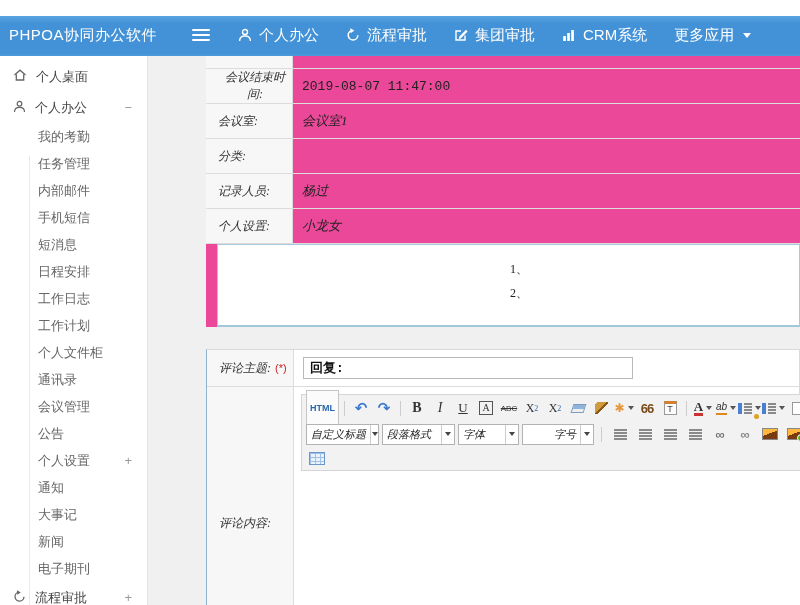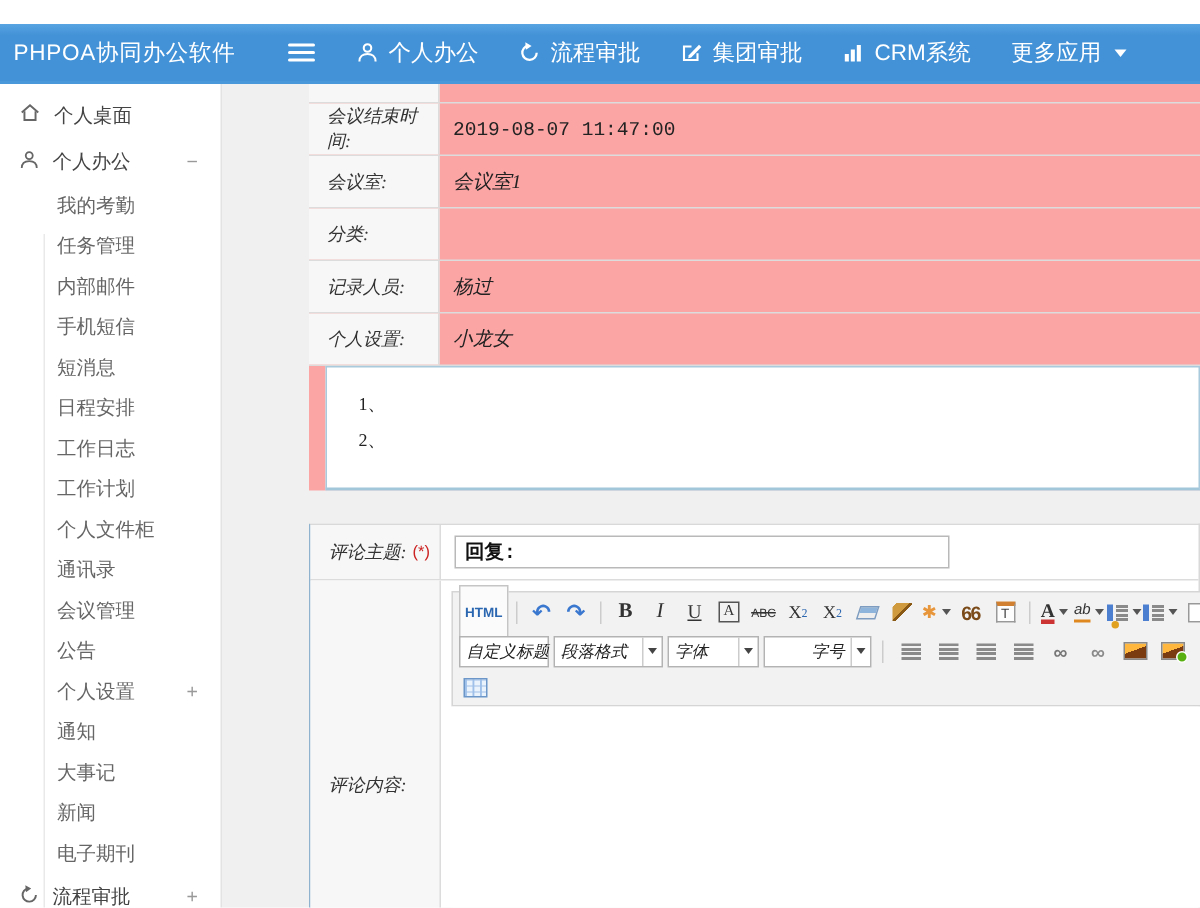--- a/index.html
+++ b/index.html
@@ -26,21 +26,21 @@
   .side-sec { height:31px; display:flex; align-items:center; gap:9px; padding-left:13px;
     font-size:13px; color:#444; cursor:pointer; position:relative; }
   .side-item { height:27px; display:flex; align-items:center; padding-left:38px;
     font-size:13px; color:#666; cursor:pointer; position:relative; }
   .toggle { position:absolute; right:15px; color:#999; font-size:13px; }
   .side-sec svg { flex:none; }
 
   .content { flex:1; background:#f0f0f0; padding-left:58px; overflow:hidden; }
 
   
-  .panel1 { background:#fca5a5; }
+  .panel1 { background:#ec4899;text-align:center; }
   .frow { display:flex; border-bottom:1px solid #dcdcdc; height:35px; }
   .frow.partial { height:13px; }
   .flabel { width:87px; flex:none; background:#f7f7f7; border-right:1px solid #dcdcdc;
     display:flex; align-items:center; padding-left:12px;
     font-family:"Liberation Serif", serif; font-style:italic; font-size:12px; color:#333; }
   .fvalue { flex:1; display:flex; align-items:center; padding-left:9px; }
   .v-mono { font-family:"Liberation Mono", monospace; font-size:13px; color:#222; }
   .v-kai { font-family:"Liberation Serif", serif; font-style:italic; font-size:13px; color:#222; }
 
   .cbox { margin-left:11px; height:83px; background:#fff;
@@ -113,21 +113,21 @@
     background-image:linear-gradient(to right, #9fc0e8 1px, transparent 1px),
       linear-gradient(to bottom, #9fc0e8 1px, transparent 1px); background-size:5px 4px; }
   .tsel { display:flex; align-items:center; justify-content:space-between; height:21px;
     border:1px solid #b3b3b3; background:#fff; padding-left:4px; cursor:pointer; }
   .tsel span.lbl { font-family:"Liberation Serif", serif; font-style:italic; font-size:11px; color:#222;
     white-space:nowrap; }
   .tsel .selcaret { width:13px; height:100%; border-left:1px solid #ccc; display:flex;
     align-items:center; justify-content:center; margin-left:4px; }
   .tsel .selcaret b { width:0; height:0; border-left:3px solid transparent;
     border-right:3px solid transparent; border-top:4px solid #444; }
-  .w1{width:60px;} .w2{width:73px;} .w3{width:61px;} .w4{width:72px;justify-content:flex-end;}
+  .w1{width:73px;} .w2{width:73px;} .w3{width:61px;} .w4{width:72px;justify-content:flex-end;}
 
   .editor-body { height:156px; background:#fff; }
 </style>
 </head>
 <body>
 
 <header class="navbar">
   <div class="brand">PHPOA协同办公软件</div>
   <div class="hamburger">
       <i></i>

